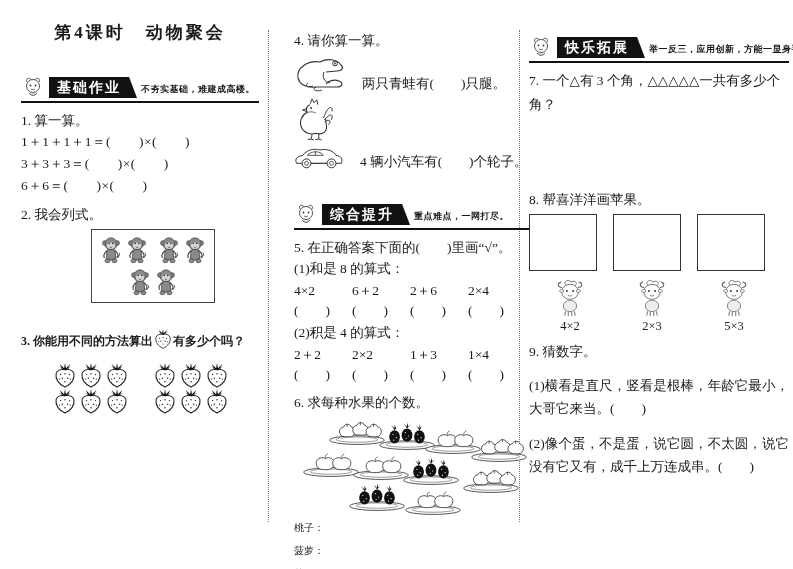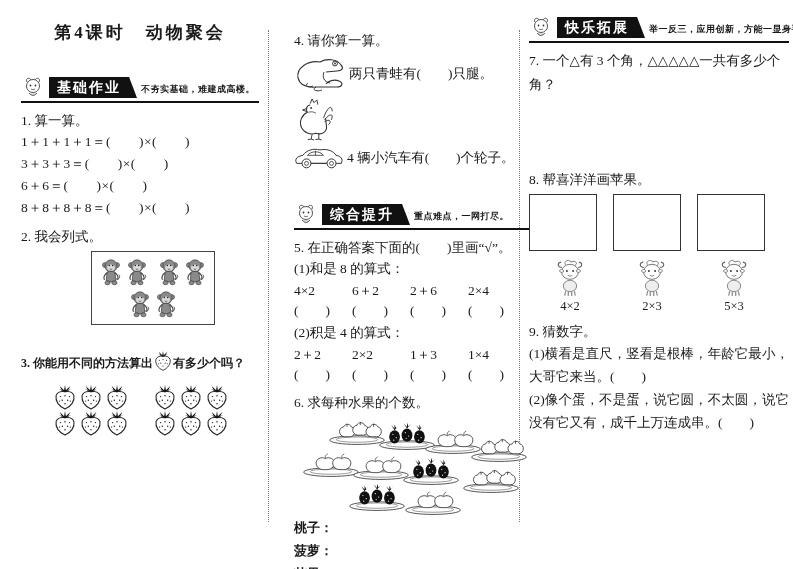--- a/index.html
+++ b/index.html
@@ -4,21 +4,21 @@
 <style>
   html,body{margin:0;padding:0;background:#e8e8e8;}
   .page{
     position:relative;width:793px;height:569px;background:#ffffff;
     font-family:"Liberation Serif","DejaVu Serif",serif;color:#1a1a1a;
     overflow:hidden;
   }
   .col{position:absolute;top:0;}
   .col-left{left:21px;width:238px;padding-top:21px;}
   .col-mid{left:294px;width:236px;padding-top:30px;}
-  .col-right{left:529px;width:260px;padding-top:16px;}
+  .col-right{left:529px;width:260px;padding-top:36px;}
   .divider{position:absolute;top:30px;height:492px;width:0;border-left:1.5px dotted #777;}
   .d1{left:268px;}
   .d2{left:519px;}
 
   .page-title{font-size:17px;font-weight:bold;text-align:center;letter-spacing:3px;margin:0 0 0 0;}
 
   .badge-row{display:flex;align-items:flex-end;gap:4px;position:relative;margin-top:32px;border-bottom:2.5px solid #111;padding-bottom:3px;}
   .badge-row.first{margin-top:0;}
   .mascot{width:24px;height:24px;flex:0 0 auto;margin-bottom:-2px;}
   .badge{
@@ -39,51 +39,51 @@
   .monkey-row .pair{display:flex;margin:0 3px;}
   .mk{width:26px;height:30px;}
 
   .q3-text{font-size:12px;line-height:24px;margin-top:26px;font-weight:bold;}
   .inline-icon{width:20px;height:20px;vertical-align:-4px;}
 
   .berry-area{display:flex;gap:22px;margin:10px 0 0 32px;}
   .berry-group{display:grid;grid-template-columns:repeat(3,26px);grid-auto-rows:26px;}
   .berry{width:24px;height:25px;}
 
-  .q4-item{display:flex;align-items:center;gap:3px;margin-top:4px;}
+  .q4-item{display:flex;align-items:flex-end;gap:16px;margin-top:4px;}
   .q4-item .txt{font-size:13.5px;white-space:nowrap;}
   .icon-frog{width:52px;height:38px;flex:0 0 auto;}
   .icon-rooster{width:40px;height:44px;flex:0 0 auto;}
   .icon-car{width:50px;height:26px;flex:0 0 auto;}
 
   .opt-row{display:flex;font-size:13.5px;line-height:20px;margin-top:2px;}
   .opt-row span{width:58px;}
   .paren-row{display:flex;font-size:13.5px;line-height:20px;}
   .paren-row span{width:58px;}
 
   .plates{position:relative;width:236px;height:100px;margin-top:3px;}
   .plate{position:absolute;width:58px;height:30px;}
   .plate svg{width:100%;height:100%;}
   .pos1{left:34px;top:0;}  .pos2{left:84px;top:5px;}  .pos3{left:130px;top:9px;}  .pos4{left:176px;top:17px;}
   .pos5{left:8px;top:32px;}  .pos6{left:58px;top:35px;} .pos7{left:108px;top:40px;} .pos8{left:168px;top:48px;}
   .pos9{left:54px;top:66px;} .pos10{left:110px;top:70px;}
 
-  .answer-line{font-size:13px;line-height:23px;font-weight:bold;}
+  .answer-line{font-size:10px;line-height:23px;}
 
   .q7-text{font-size:13.5px;line-height:24px;margin-top:6px;}
 
   .draw-boxes{display:flex;gap:16px;margin-top:4px;}
   .draw-box{width:66px;height:55px;border:1.2px solid #333;}
   .sheep-row{display:flex;margin-top:8px;}
   .sheep-cell{width:82px;display:flex;justify-content:center;}
   .sheep{width:30px;height:38px;}
   .expr-row{display:flex;margin-top:2px;font-size:12.5px;}
   .expr-row span{width:82px;text-align:center;}
 
-  .riddle{font-size:13.5px;line-height:23px;text-align:justify;}
+  .riddle{font-size:13.5px;line-height:23px;text-align:justify;margin-top:12px;}
   .hidden-defs{position:absolute;width:0;height:0;overflow:hidden;}
 </style>
 </head>
 <body>
 
 <svg class="hidden-defs" aria-hidden="true">
   <defs>
     <symbol id="sym-mascot" viewBox="0 0 24 24">
       <circle cx="12" cy="10" r="6.5" fill="#fff" stroke="#555" stroke-width="1"></circle>
       <path d="M6 6 C4 2 9 1 10 4 M14 4 C15 1 20 2 18 6" fill="none" stroke="#555" stroke-width="1"></path>
@@ -218,21 +218,20 @@
           <use href="#sym-mascot"></use>
         </svg>
       <div class="badge">基础作业</div>
       <div class="badge-sub">不夯实基础，难建成高楼。</div>
     </div>
 
     <div class="q-label">1. 算一算。</div>
     <div class="eq">1＋1＋1＋1＝(　　)×(　　)</div>
     <div class="eq">3＋3＋3＝(　　)×(　　)</div>
     <div class="eq">6＋6＝(　　)×(　　)</div>
-    <div class="eq">8＋8＋8＋8＝(　　)×(　　)</div>
 
     <div class="q-label">2. 我会列式。</div>
     <div class="monkey-box">
       <div class="monkey-row">
         <span class="pair">
           <svg class="mk">
               <use href="#sym-monkey"></use>
             </svg>
           <svg class="mk">
               <use href="#sym-monkey"></use>

